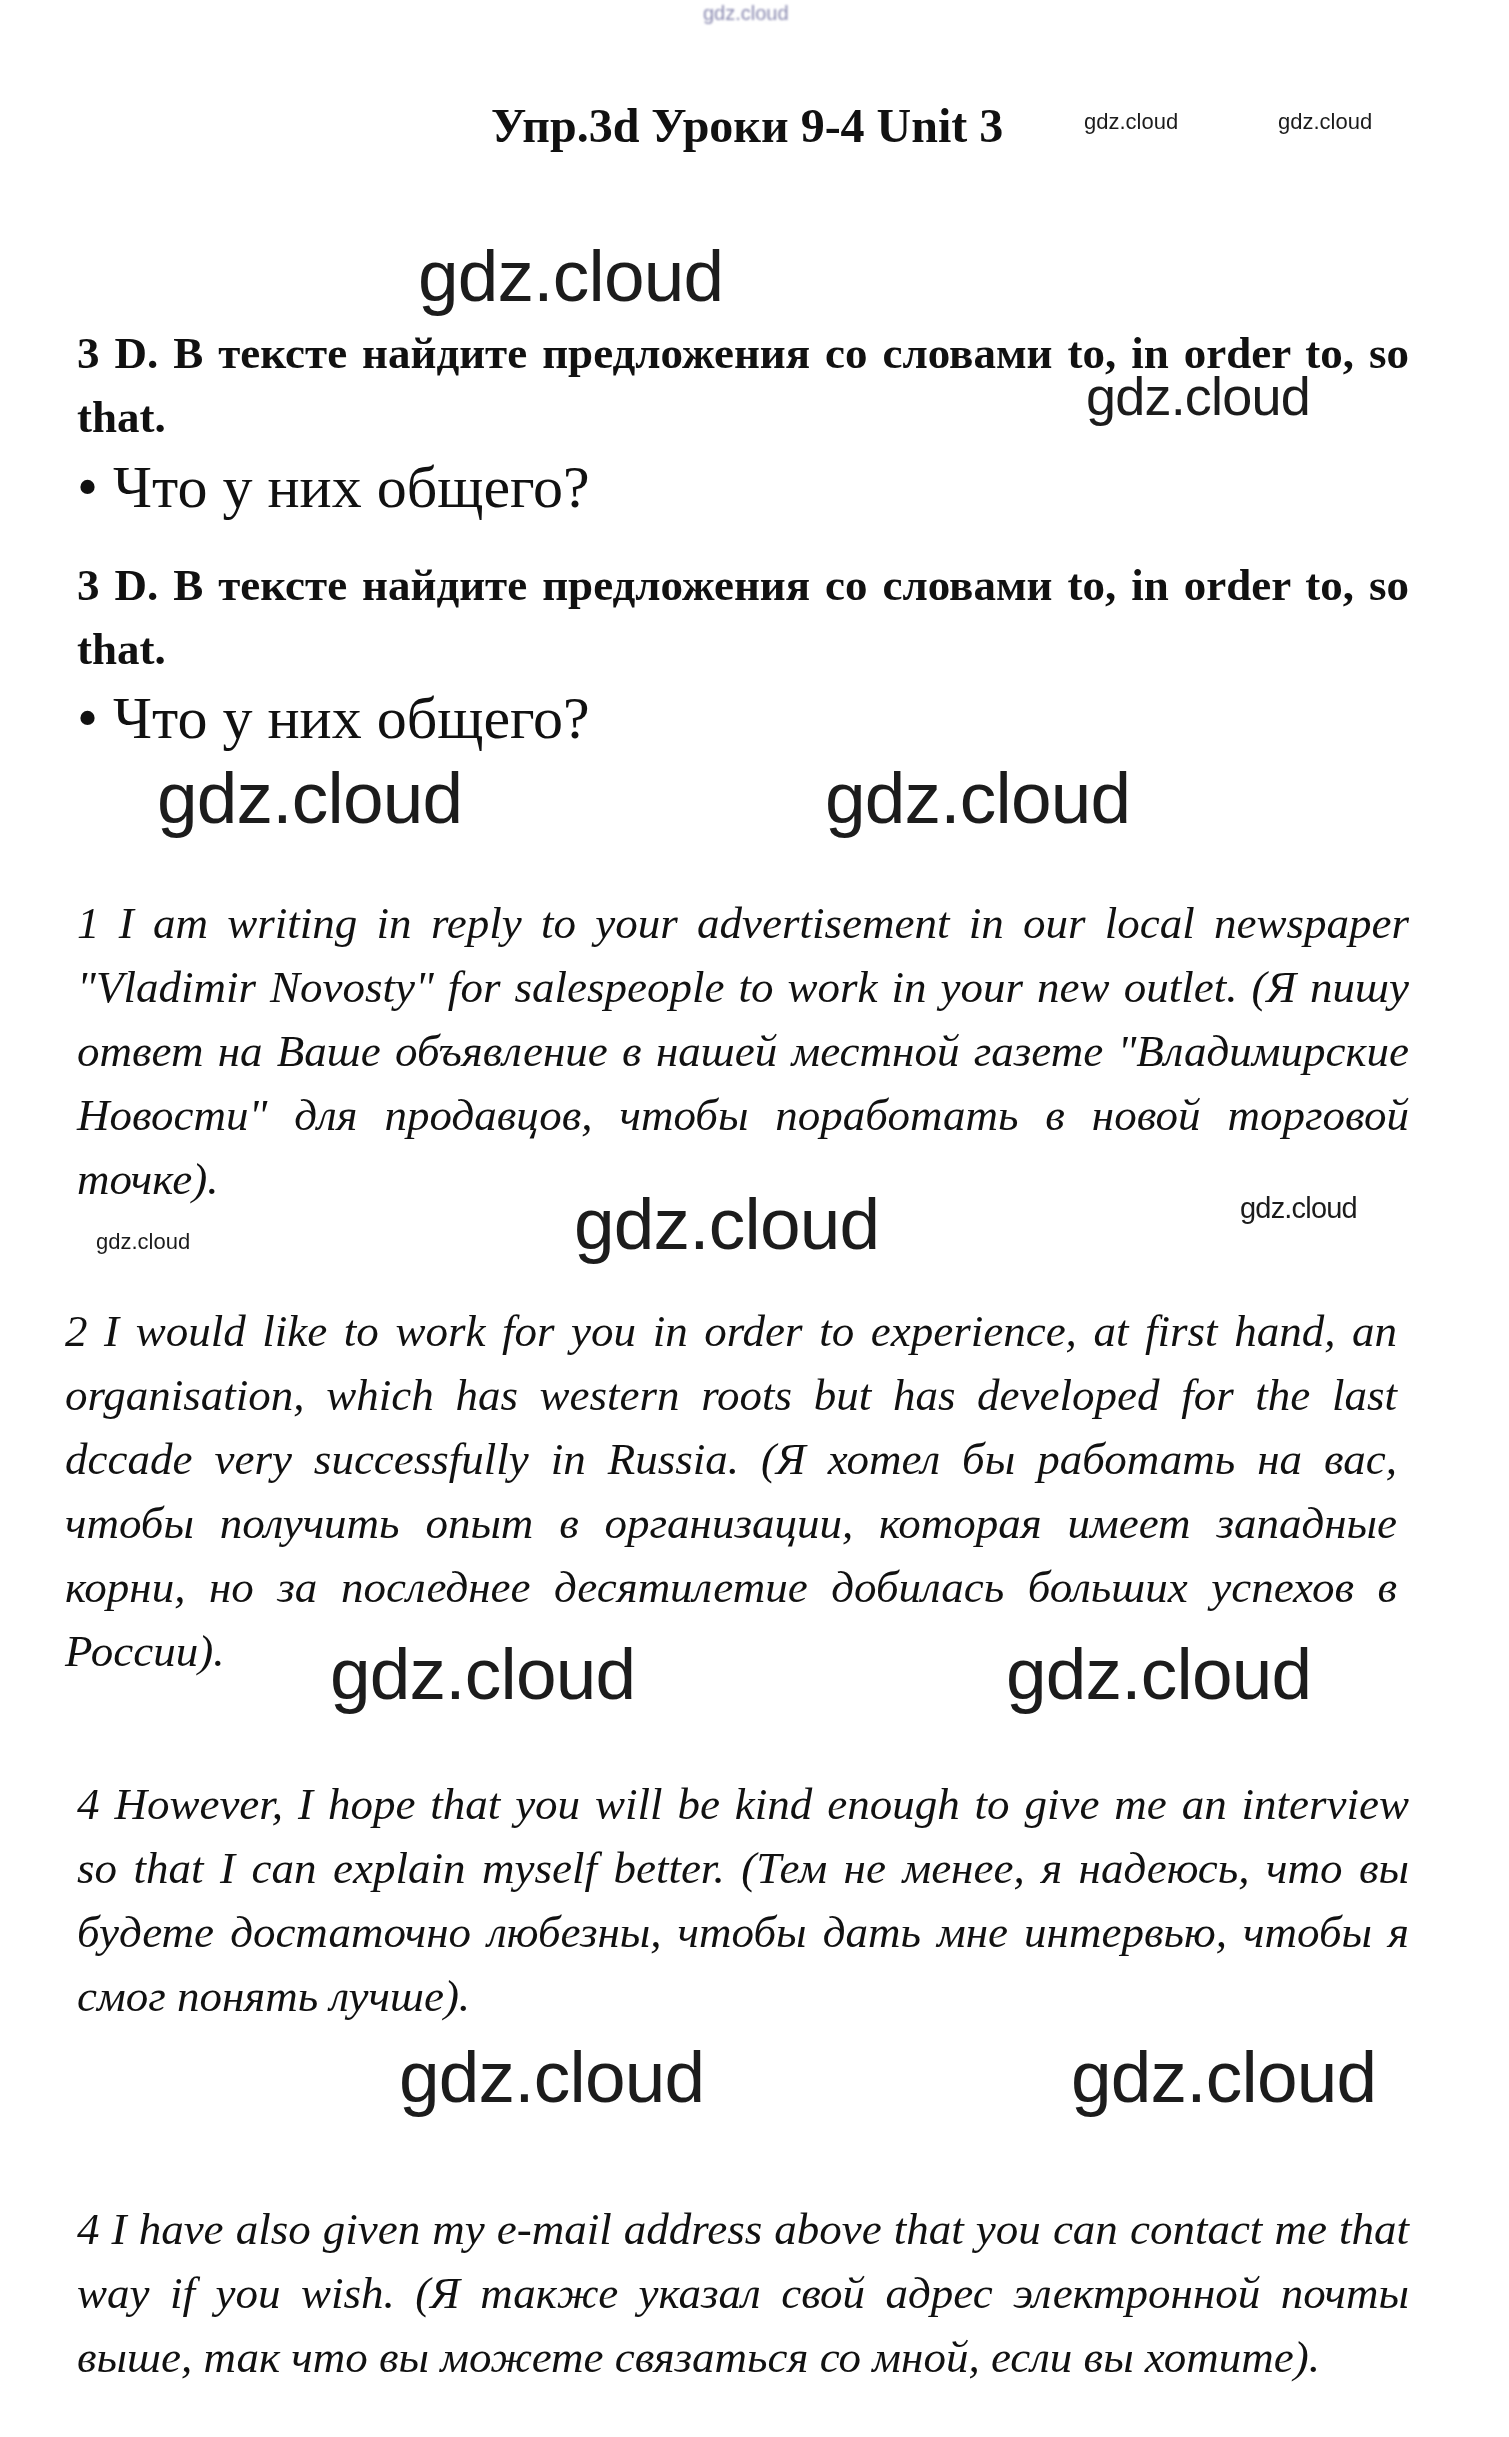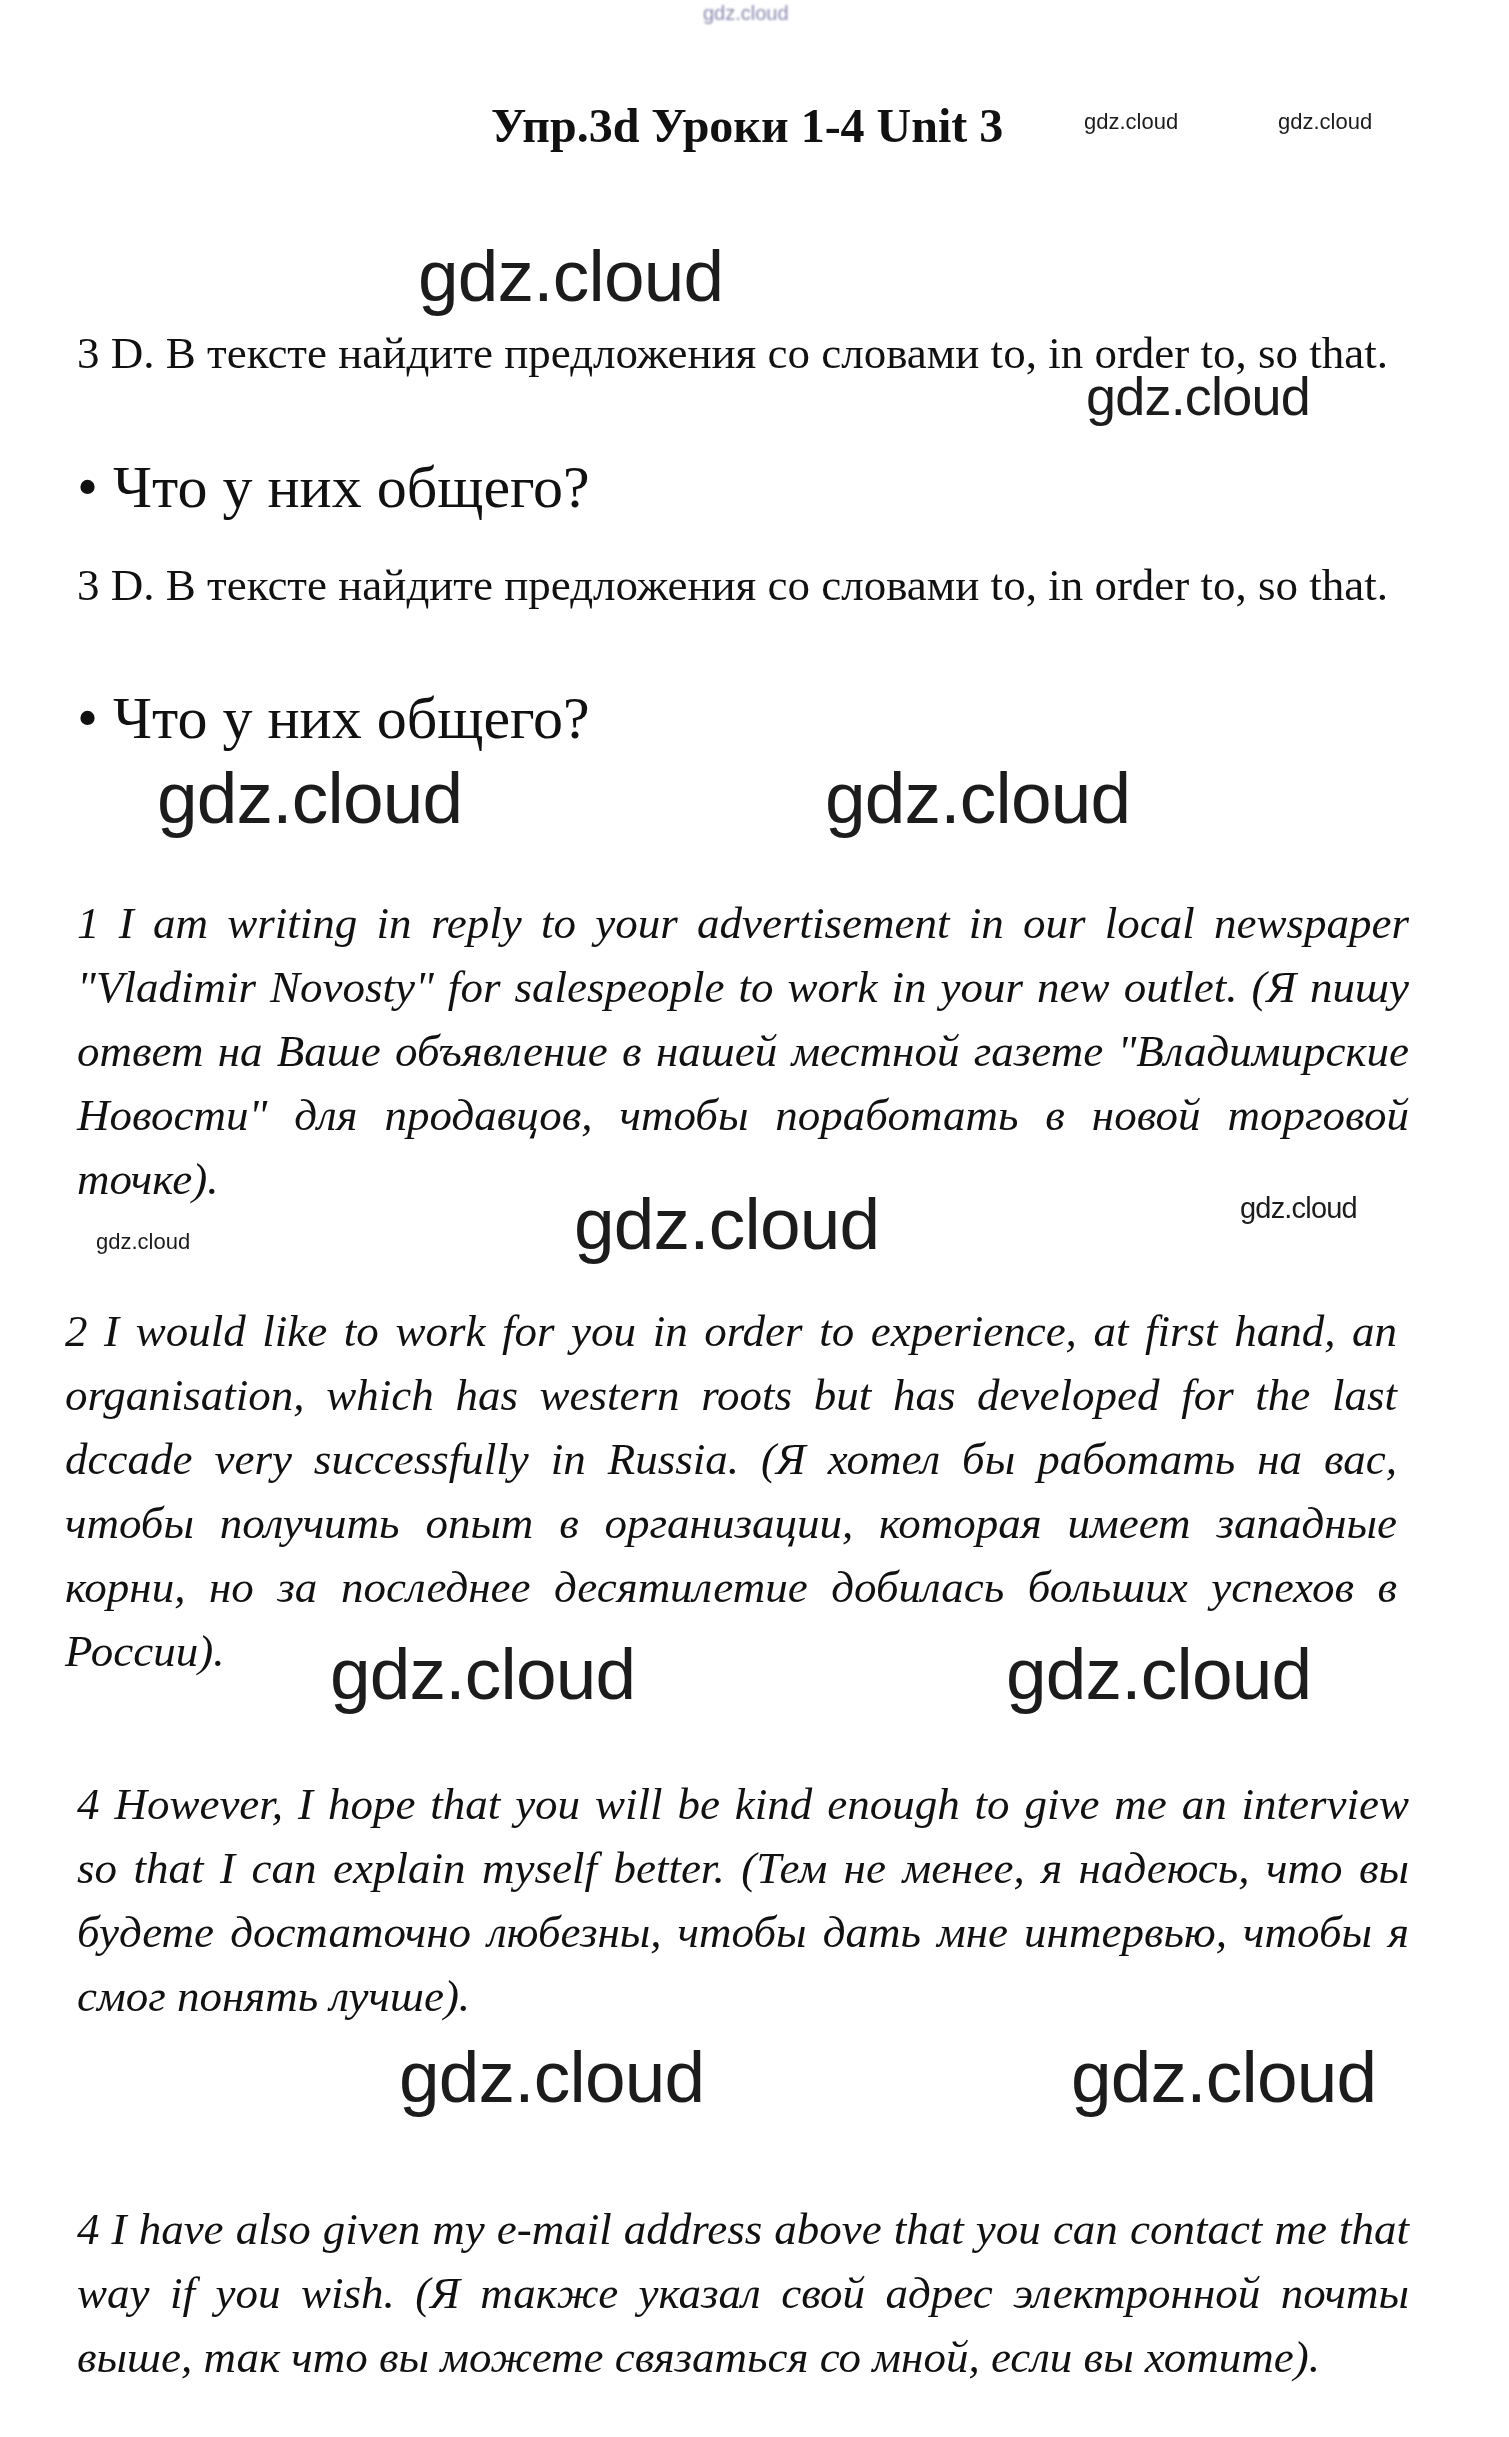--- a/index.html
+++ b/index.html
@@ -34,21 +34,21 @@
 
   
   .doc-title {
     font-size: 48px;
     font-weight: bold;
     white-space: nowrap;
   }
   .heading {
     width: 1332px;
     font-size: 45px;
-    font-weight: normal;
+    font-weight: bold;
     line-height: 64px;
     text-align: justify;
   }
   .bullet {
     width: 1332px;
     font-size: 60px;
     line-height: 64px;
   }
   .para {
     width: 1332px;
@@ -58,21 +58,21 @@
     font-style: italic;
   }
 </style>
 </head>
 <body>
 
 <div class="page">
 
   <div class="abs wm wm-tiny" style="left: 703px; top: 1.5px;">gdz.cloud</div>
 
-  <div class="abs doc-title" style="left: 491px; top: 98px;">Упр.3d Уроки 1-4 Unit 3</div>
+  <div class="abs doc-title" style="left: 491px; top: 98px;">Упр.3d Уроки 9-4 Unit 3</div>
   <div class="abs wm wm-small" style="left: 1084px; top: 109px;">gdz.cloud</div>
   <div class="abs wm wm-small" style="left: 1278px; top: 109px;">gdz.cloud</div>
 
   <div class="abs wm wm-big" style="left: 418px; top: 234px;">gdz.cloud</div>
 
   <div class="abs heading" style="left: 77px; top: 321px;">3 D. В тексте найдите предложения со словами to, in order to, so that.</div>
   <div class="abs wm wm-mid" style="left: 1086px; top: 365px;">gdz.cloud</div>
   <div class="abs bullet" style="left: 77px; top: 455px;">• Что у них общего?</div>
 
   <div class="abs heading" style="left: 77px; top: 553px;">3 D. В тексте найдите предложения со словами to, in order to, so that.</div>

